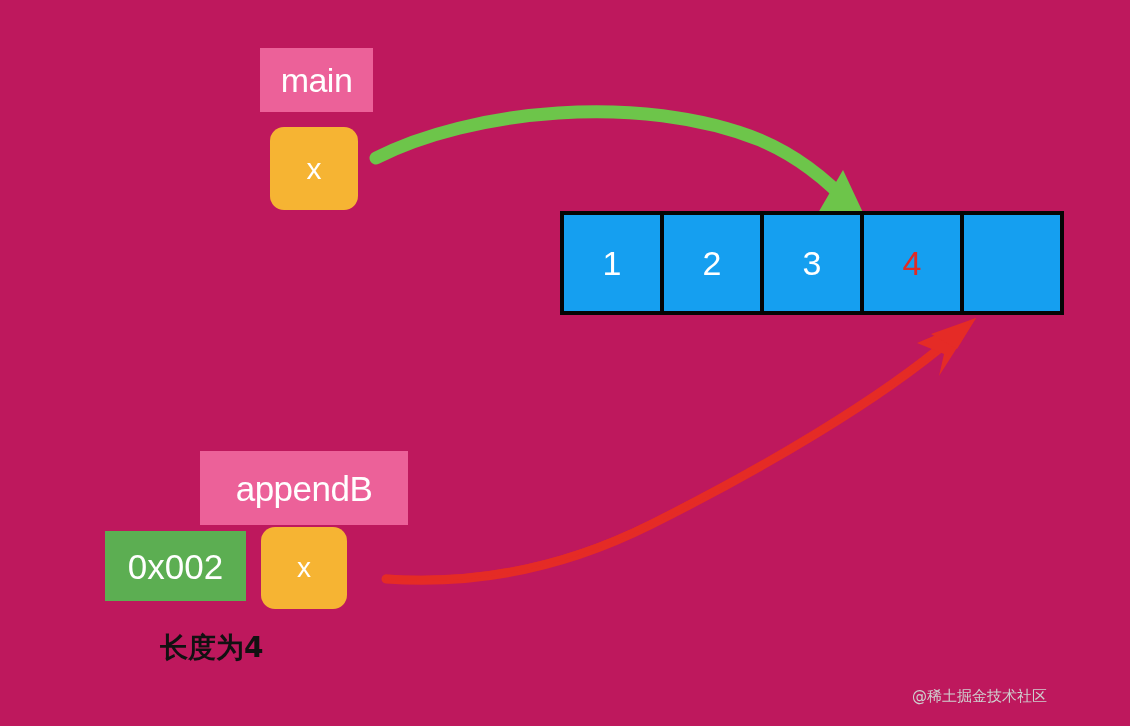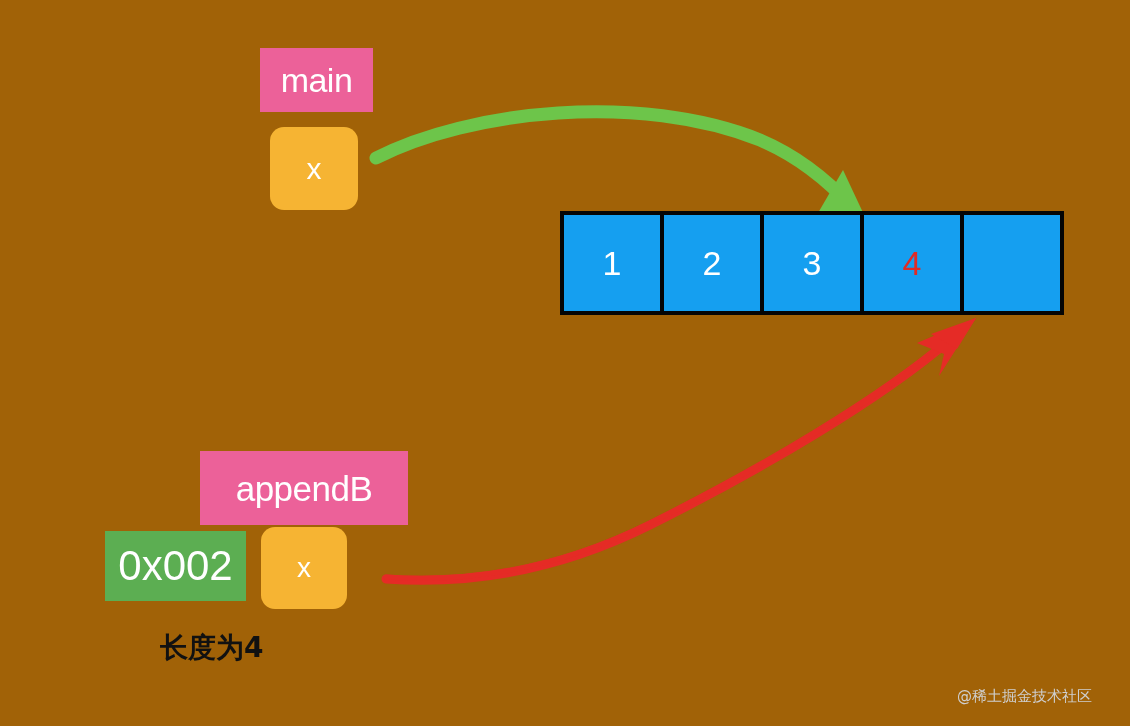--- a/index.html
+++ b/index.html
@@ -8,21 +8,21 @@
     padding: 0;
     background: #ffffff;
   }
   body {
     font-family: "Liberation Sans", "DejaVu Sans", sans-serif;
   }
   #canvas {
     position: relative;
     width: 1130px;
     height: 726px;
-    background: #a16207;
+    background: #be185d;
     overflow: hidden;
   }
   .abs { position: absolute; }
 
   
   .fn-label {
     background: #ec6199;
     color: #ffffff;
     display: flex;
     align-items: center;
@@ -124,30 +124,30 @@
   </svg>
 
   <div class="abs fn-label" style="left:260px; top:48px; width:113px; height:64px; font-size:34px;">main</div>
 
 
   <div class="abs var-box" style="left:270px; top:127px; width:88px; height:83px; font-size:30px;">x</div>
 
 
   <div class="abs fn-label" style="left:200px; top:451px; width:208px; height:74px; font-size:35px;">appendB</div>
 
-  <div class="abs addr-chip" style="left:105px; top:531px; width:141px; height:70px; font-size:42px;">0x002</div>
+  <div class="abs addr-chip" style="left:105px; top:531px; width:141px; height:70px; font-size:35px;">0x002</div>
 
   <div class="abs var-box" style="left:261px; top:527px; width:86px; height:82px; font-size:28px;">x</div>
 
   <div class="abs caption" style="left:160px; top:634px; font-size:28px;">长度为4</div>
 
   <div class="abs" id="array-container" style="left:560px; top:211px; height:104px;">
 
   <div class="array-cell" style="width: 104px;">1</div>
       <div class="array-cell" style="width: 104px;">2</div>
       <div class="array-cell" style="width: 104px;">3</div>
       <div class="array-cell highlight" style="width: 104px;">4</div>
       <div class="array-cell" style="width: 104px;"></div>
     </div>
 
-  <div class="abs" id="watermark" style="left:957px; top:687px;">@稀土掘金技术社区</div>
+  <div class="abs" id="watermark" style="left:912px; top:687px;">@稀土掘金技术社区</div>
 
 </div>
 
 </body></html>

